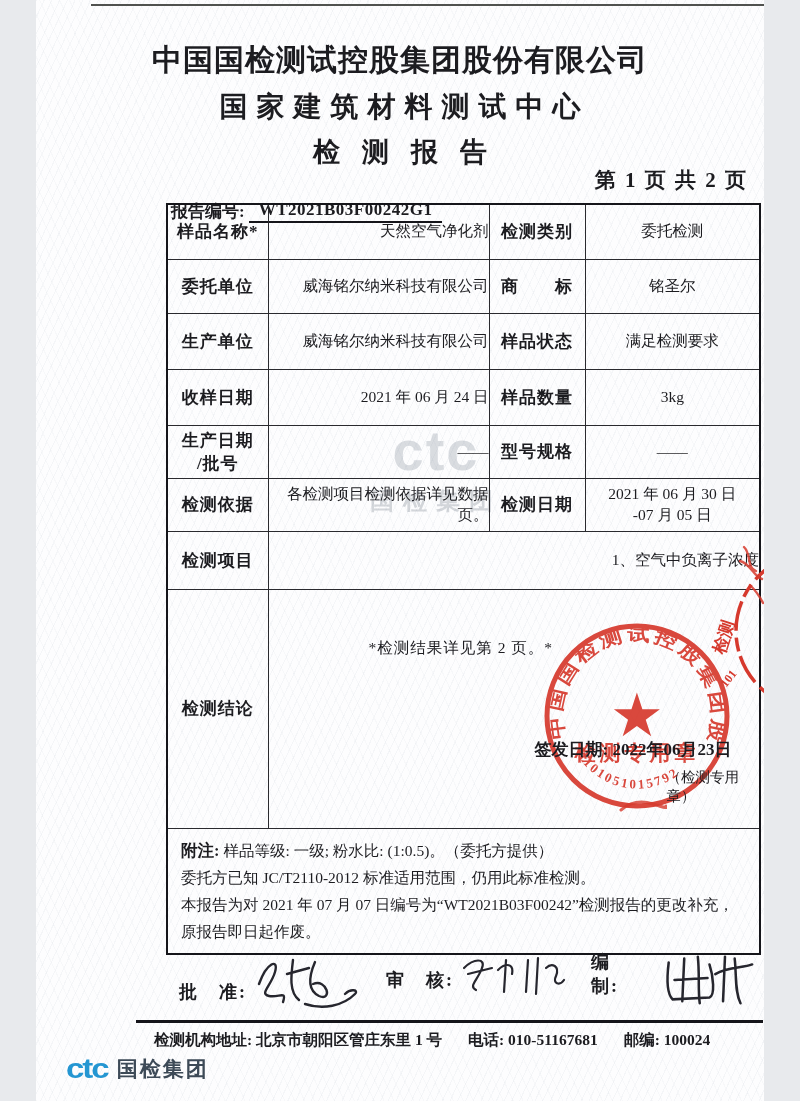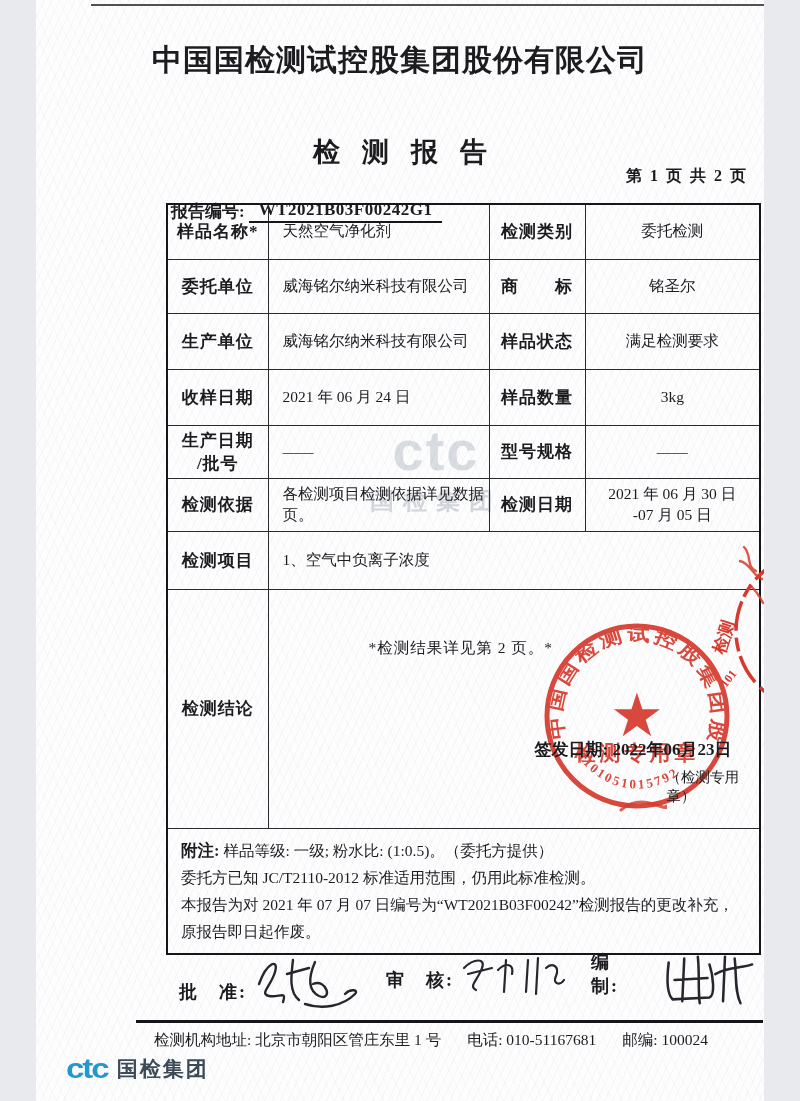--- a/index.html
+++ b/index.html
@@ -22,36 +22,36 @@
   .h-center  { position:absolute; top:88px; left:0; right:0; text-align:center;
     font-size:28px; font-weight:bold; letter-spacing:9px; text-indent:9px; }
   .h-title   { position:absolute; top:134px; left:0; right:0; text-align:center;
     font-size:27px; font-weight:bold; letter-spacing:22px; text-indent:22px; }
   .report-row { position:absolute; top:166px; left:135px; width:577px;
     display:flex; justify-content:space-between; }
   .report-left { display:flex; align-items:flex-end; }
   .report-label { font-size:17px; font-weight:bold; }
   .report-no { font-size:17px; font-weight:bold; letter-spacing:0.5px;
     border-bottom:2px solid #15151a; padding:0 10px 1px 10px; margin-left:4px;margin-top:34px; }
-  .pagination { font-size:16px; font-weight:bold; letter-spacing:2px; }
+  .pagination { font-size:21px; font-weight:bold; letter-spacing:2px; }
 
   
   .watermark { position:absolute; left:325px; top:418px; width:150px; text-align:center; z-index:0; }
   .watermark .wm-ctc { font-family:"Liberation Sans","DejaVu Sans",sans-serif;
     font-size:56px; font-weight:bold; letter-spacing:2px; color:rgba(148,156,166,0.34); }
   .watermark .wm-name { font-size:24px; font-weight:bold; letter-spacing:9px;
     color:rgba(148,156,166,0.40); margin-top:2px; }
 
   
   table.report { position:absolute; left:130px; top:203px; width:593px; z-index:1;
     border-collapse:collapse; table-layout:fixed; }
   table.report td { border:1.5px solid #2a2a2e; vertical-align:middle; }
   table.report { border:2.5px solid #15151a; }
   td.lbl { font-size:17px; font-weight:bold; text-align:center; letter-spacing:1px; white-space:pre-line; }
-  td.val-l { font-size:15.5px; padding-left:14px; text-align:left;margin-left:34px; }
+  td.val-l { font-size:15.5px; padding-left:14px; text-align:right;margin-left:34px; }
   td.val-c { font-size:15.5px; text-align:center; white-space:pre-line; }
   td.notes-cell { font-size:15.5px; padding:8px 13px; line-height:27px; vertical-align:top; }
   .notes-label { font-weight:bold; font-size:16.5px; margin-right:4px; }
   td.concl-cell { position:relative;margin-left:40px; }
   .concl-note { position:absolute; left:100px; top:48px; font-size:15.5px; letter-spacing:1px; }
   .issue-date { position:absolute; left:266px; top:148px; font-size:17px; font-weight:bold; z-index:4; }
   .seal-note  { position:absolute; left:398px; top:178px; font-size:14.5px; z-index:4; }
   .stamp-wrap { position:absolute; left:272px; top:30px; width:192px; height:192px; z-index:3; opacity:0.92; }
 
   
@@ -61,33 +61,34 @@
   
   .sign-row { position:absolute; left:135px; top:950px; width:585px; height:66px; z-index:1; }
   .sig-group { position:absolute; display:flex; align-items:flex-end; }
   .sig-label { font-size:18px; font-weight:bold; letter-spacing:2px; padding-bottom:10px; }
   .sig-svg { margin-left:2px; }
   .g1 { left:8px; }  .g2 { left:215px; }  .g3 { left:420px; }
 
   
   .footer-line { position:absolute; left:100px; top:1020px; width:627px; height:3px; background:#15151a; }
   .footer-text { position:absolute; left:118px; top:1030px; width:600px;
-    font-size:15.5px; font-weight:normal; display:flex; gap:26px; white-space:nowrap; }
+    font-size:15.5px; font-weight:bold; display:flex; gap:26px; white-space:nowrap; }
   .logo { position:absolute; left:30px; top:1052px; display:flex; align-items:center; gap:9px; }
   .logo-ctc { font-family:"Liberation Sans","DejaVu Sans",sans-serif; font-size:33px;
     font-weight:bold; letter-spacing:-2px; line-height:1; transform:scaleY(0.85); }
   .logo-name { font-size:21px; font-weight:bold; letter-spacing:2px; }
 </style>
 </head>
 <body>
 
 <div class="page">
   <div class="scan-top-line"></div>
 
   <div class="h-company">中国国检测试控股集团股份有限公司</div>
+  <div class="h-center">国家建筑材料测试中心</div>
   <div class="h-title">检测报告</div>
 
   <div class="report-row">
     <div class="report-left">
       <span class="report-label">报告编号:</span>
       <span class="report-no">WT2021B03F00242G1</span>
     </div>
     <span class="pagination">第 1 页 共 2 页</span>
   </div>
 

